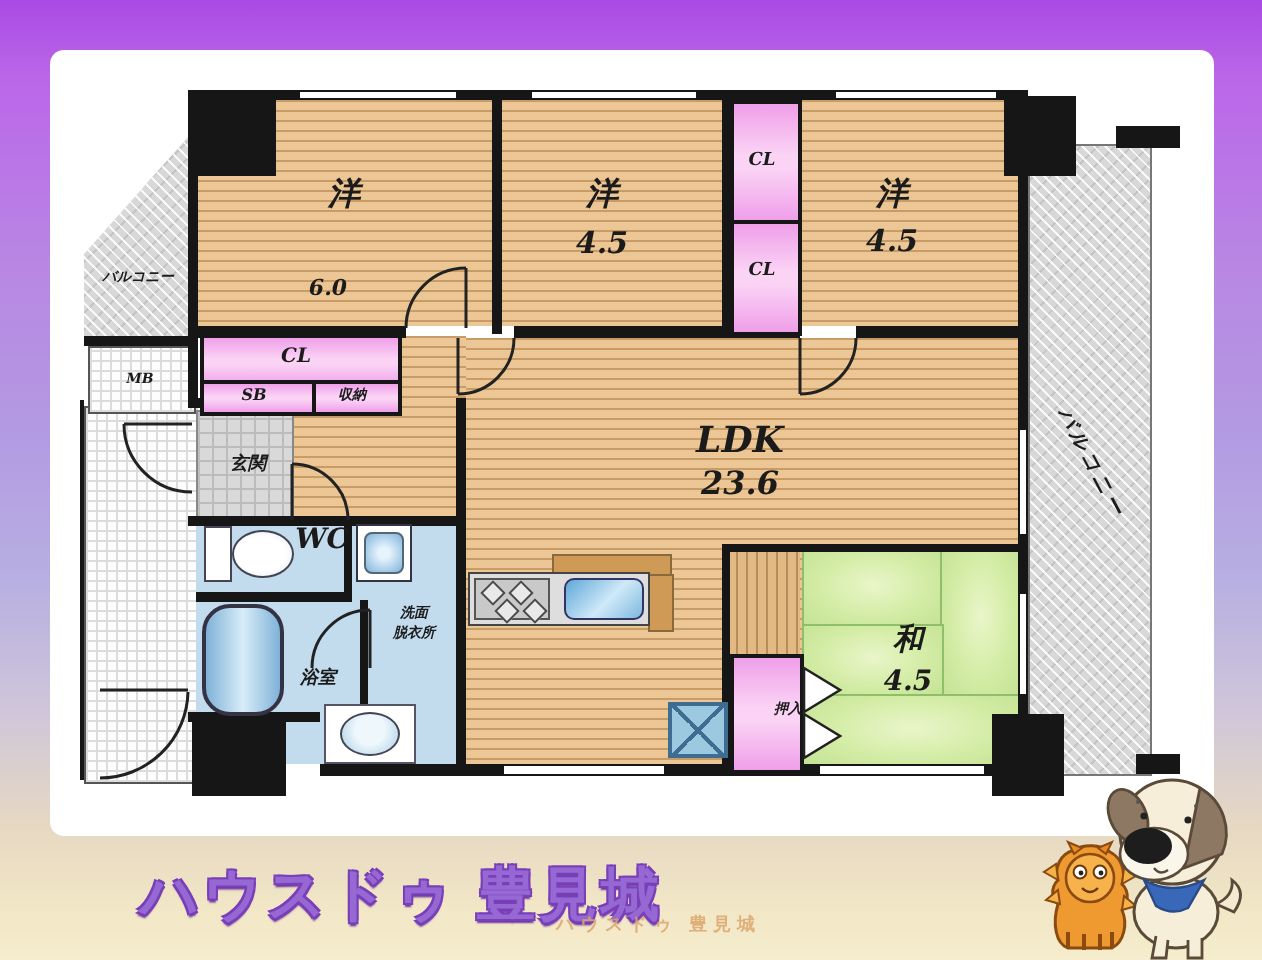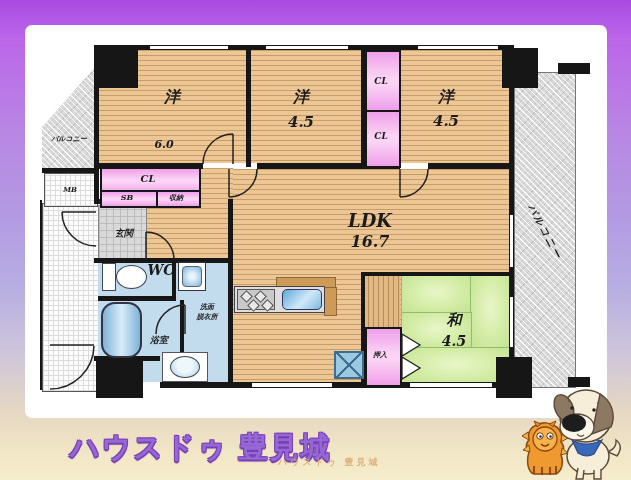--- a/index.html
+++ b/index.html
@@ -161,30 +161,30 @@
     </g>
   </svg>
 
   <div class="lbl" style="left:172px;top:97px;font-size:16px;">洋</div>
   <div class="lbl" style="left:164px;top:124px;font-size:11px;margin-top:20px;">6.0</div>
   <div class="lbl" style="left:301px;top:97px;font-size:16px;">洋</div>
   <div class="lbl" style="left:301px;top:122px;font-size:15px;">4.5</div>
   <div class="lbl" style="left:446px;top:97px;font-size:16px;">洋</div>
   <div class="lbl" style="left:446px;top:121px;font-size:15px;">4.5</div>
   <div class="lbl" style="left:370px;top:221px;font-size:18px;">LDK</div>
-  <div class="lbl" style="left:370px;top:242px;font-size:16px;">16.7</div>
+  <div class="lbl" style="left:370px;top:242px;font-size:16px;">23.6</div>
   <div class="lbl" style="left:454px;top:320px;font-size:15px;">和</div>
   <div class="lbl" style="left:454px;top:341px;font-size:14px;">4.5</div>
 
   <div class="lbl" style="left:381px;top:81px;font-size:9px;">CL</div>
   <div class="lbl" style="left:381px;top:136px;font-size:9px;">CL</div>
   <div class="lbl" style="left:148px;top:179px;font-size:10px;">CL</div>
   <div class="lbl" style="left:127px;top:197px;font-size:8px;">SB</div>
   <div class="lbl" style="left:176px;top:197px;font-size:7px;">収納</div>
-  <div class="lbl" style="left:380px;top:354px;font-size:7px;font-style:italic;">押入</div>
+  <div class="lbl" style="left:394px;top:354px;font-size:7px;font-style:italic;">押入</div>
 
   <div class="lbl" style="left:70px;top:189px;font-size:7px;">MB</div>
   <div class="lbl" style="left:124px;top:233px;font-size:9px;">玄関</div>
   <div class="lbl" style="left:161px;top:270px;font-size:14px;">WC</div>
   <div class="lbl" style="left:207px;top:306px;font-size:7px;">洗面</div>
   <div class="lbl" style="left:207px;top:316px;font-size:7px;">脱衣所</div>
   <div class="lbl" style="left:159px;top:340px;font-size:9px;">浴室</div>
   <div class="lbl" style="left:69px;top:138px;font-size:7px;">バルコニー</div>
   <div class="lbl" style="left:545px;top:232px;font-size:10px;transform:translate(-50%,-50%) rotate(62deg);letter-spacing:2px;">バルコニー</div>
 

